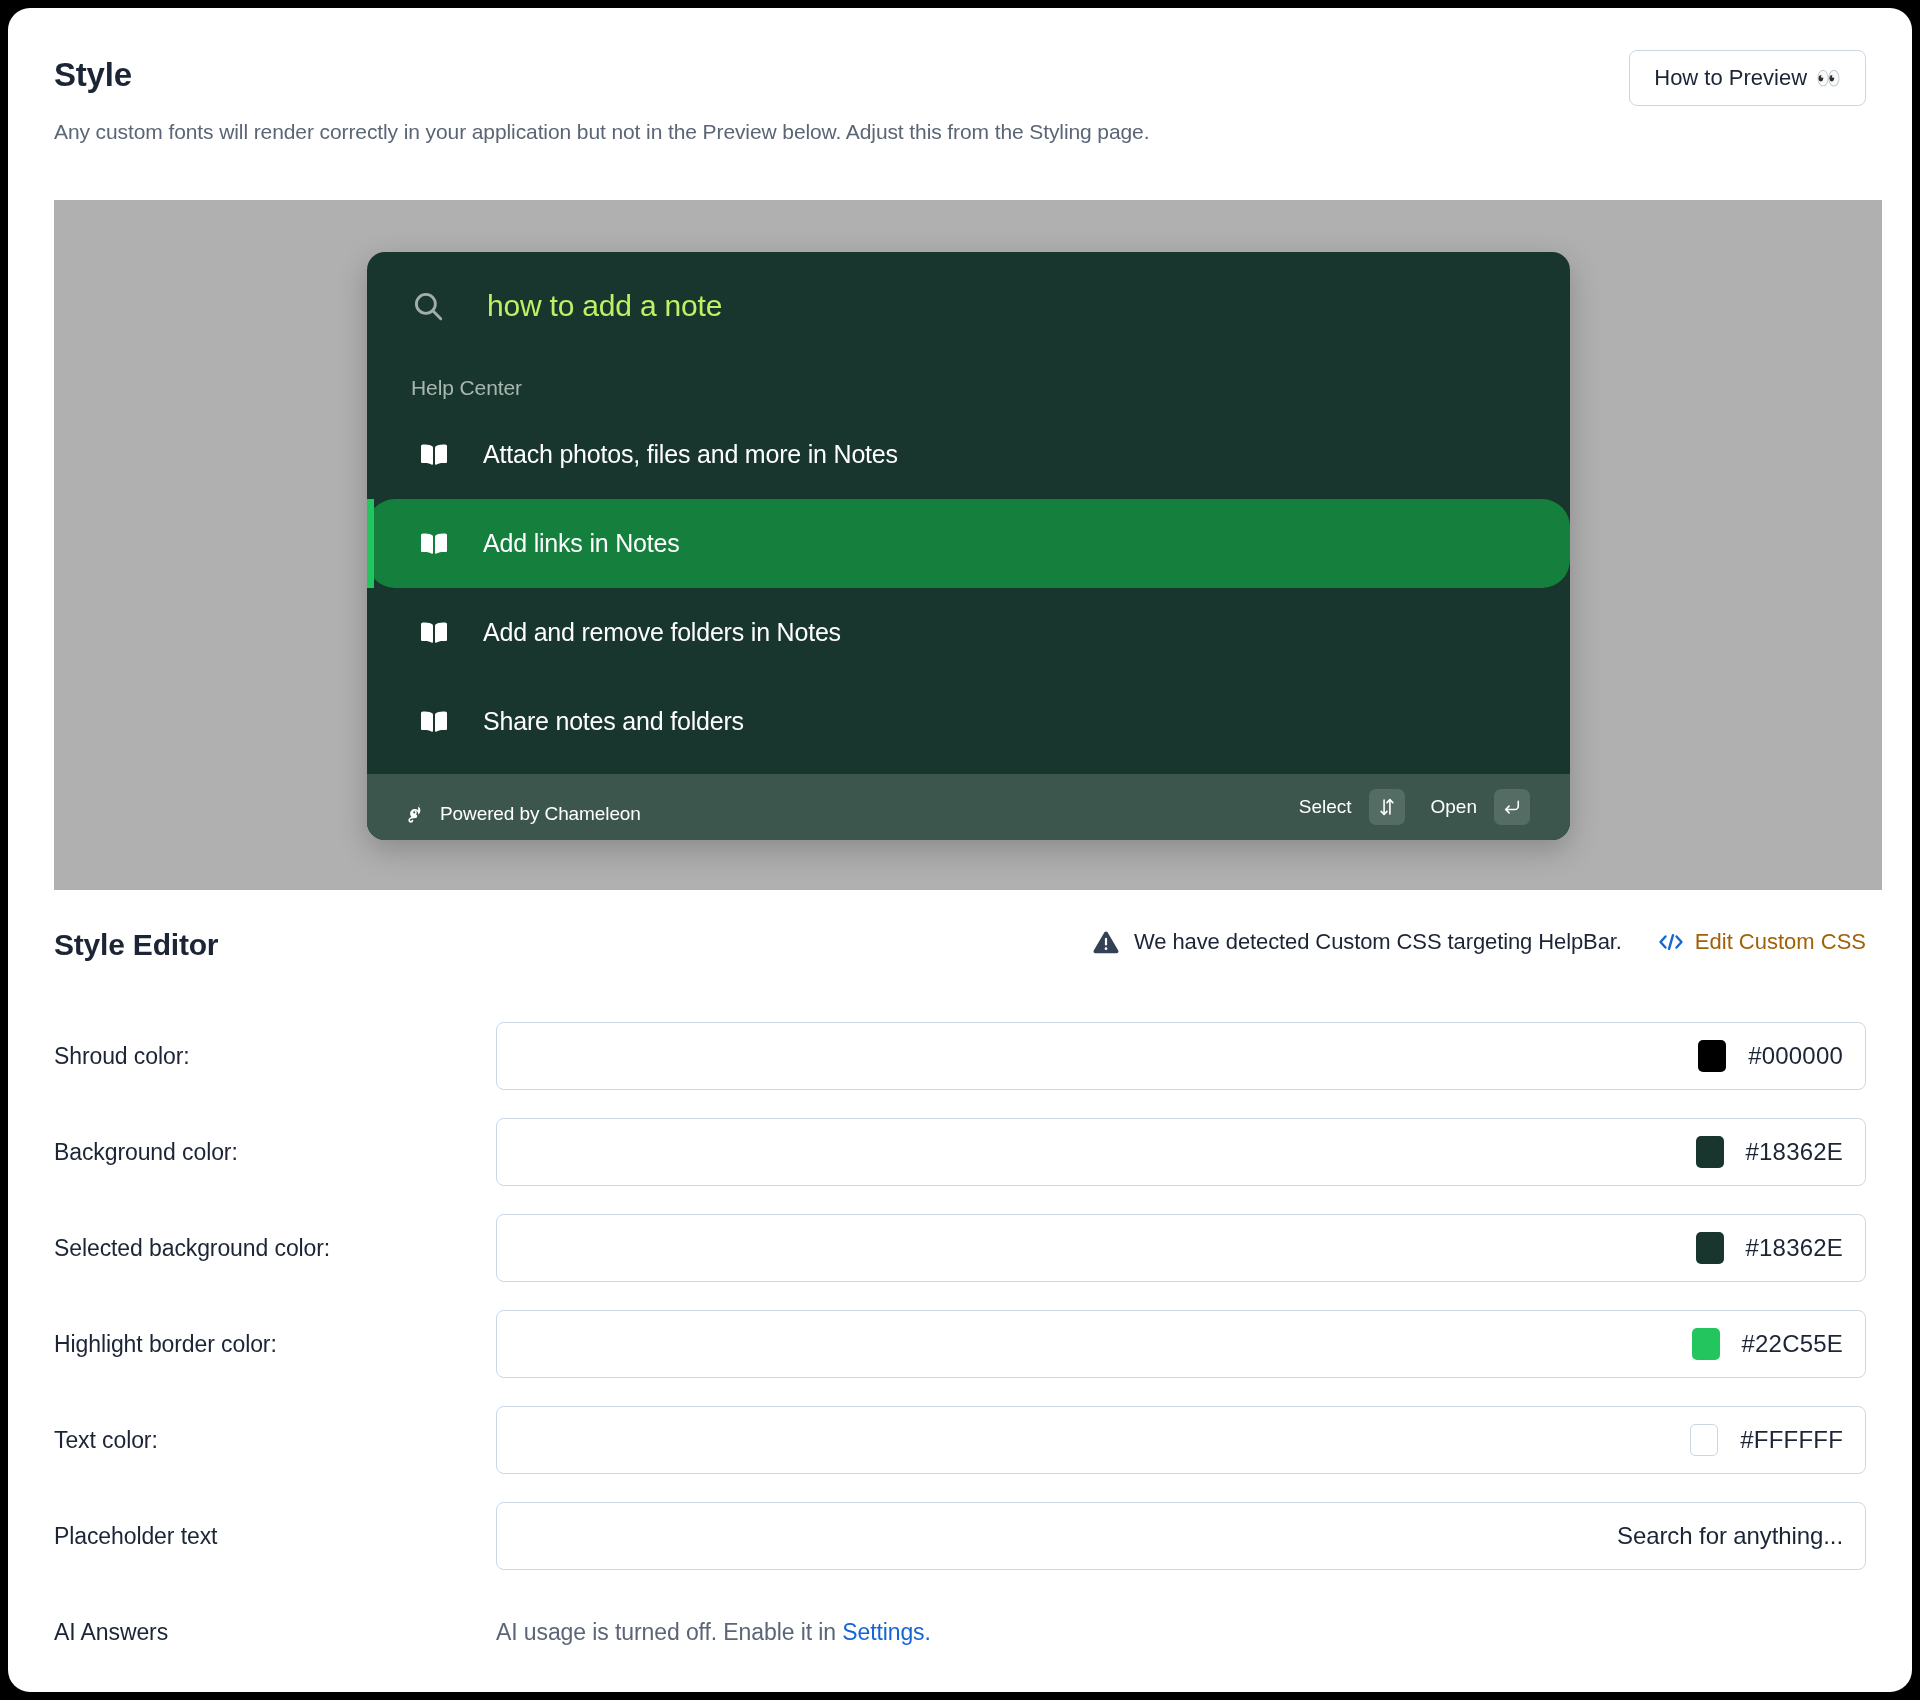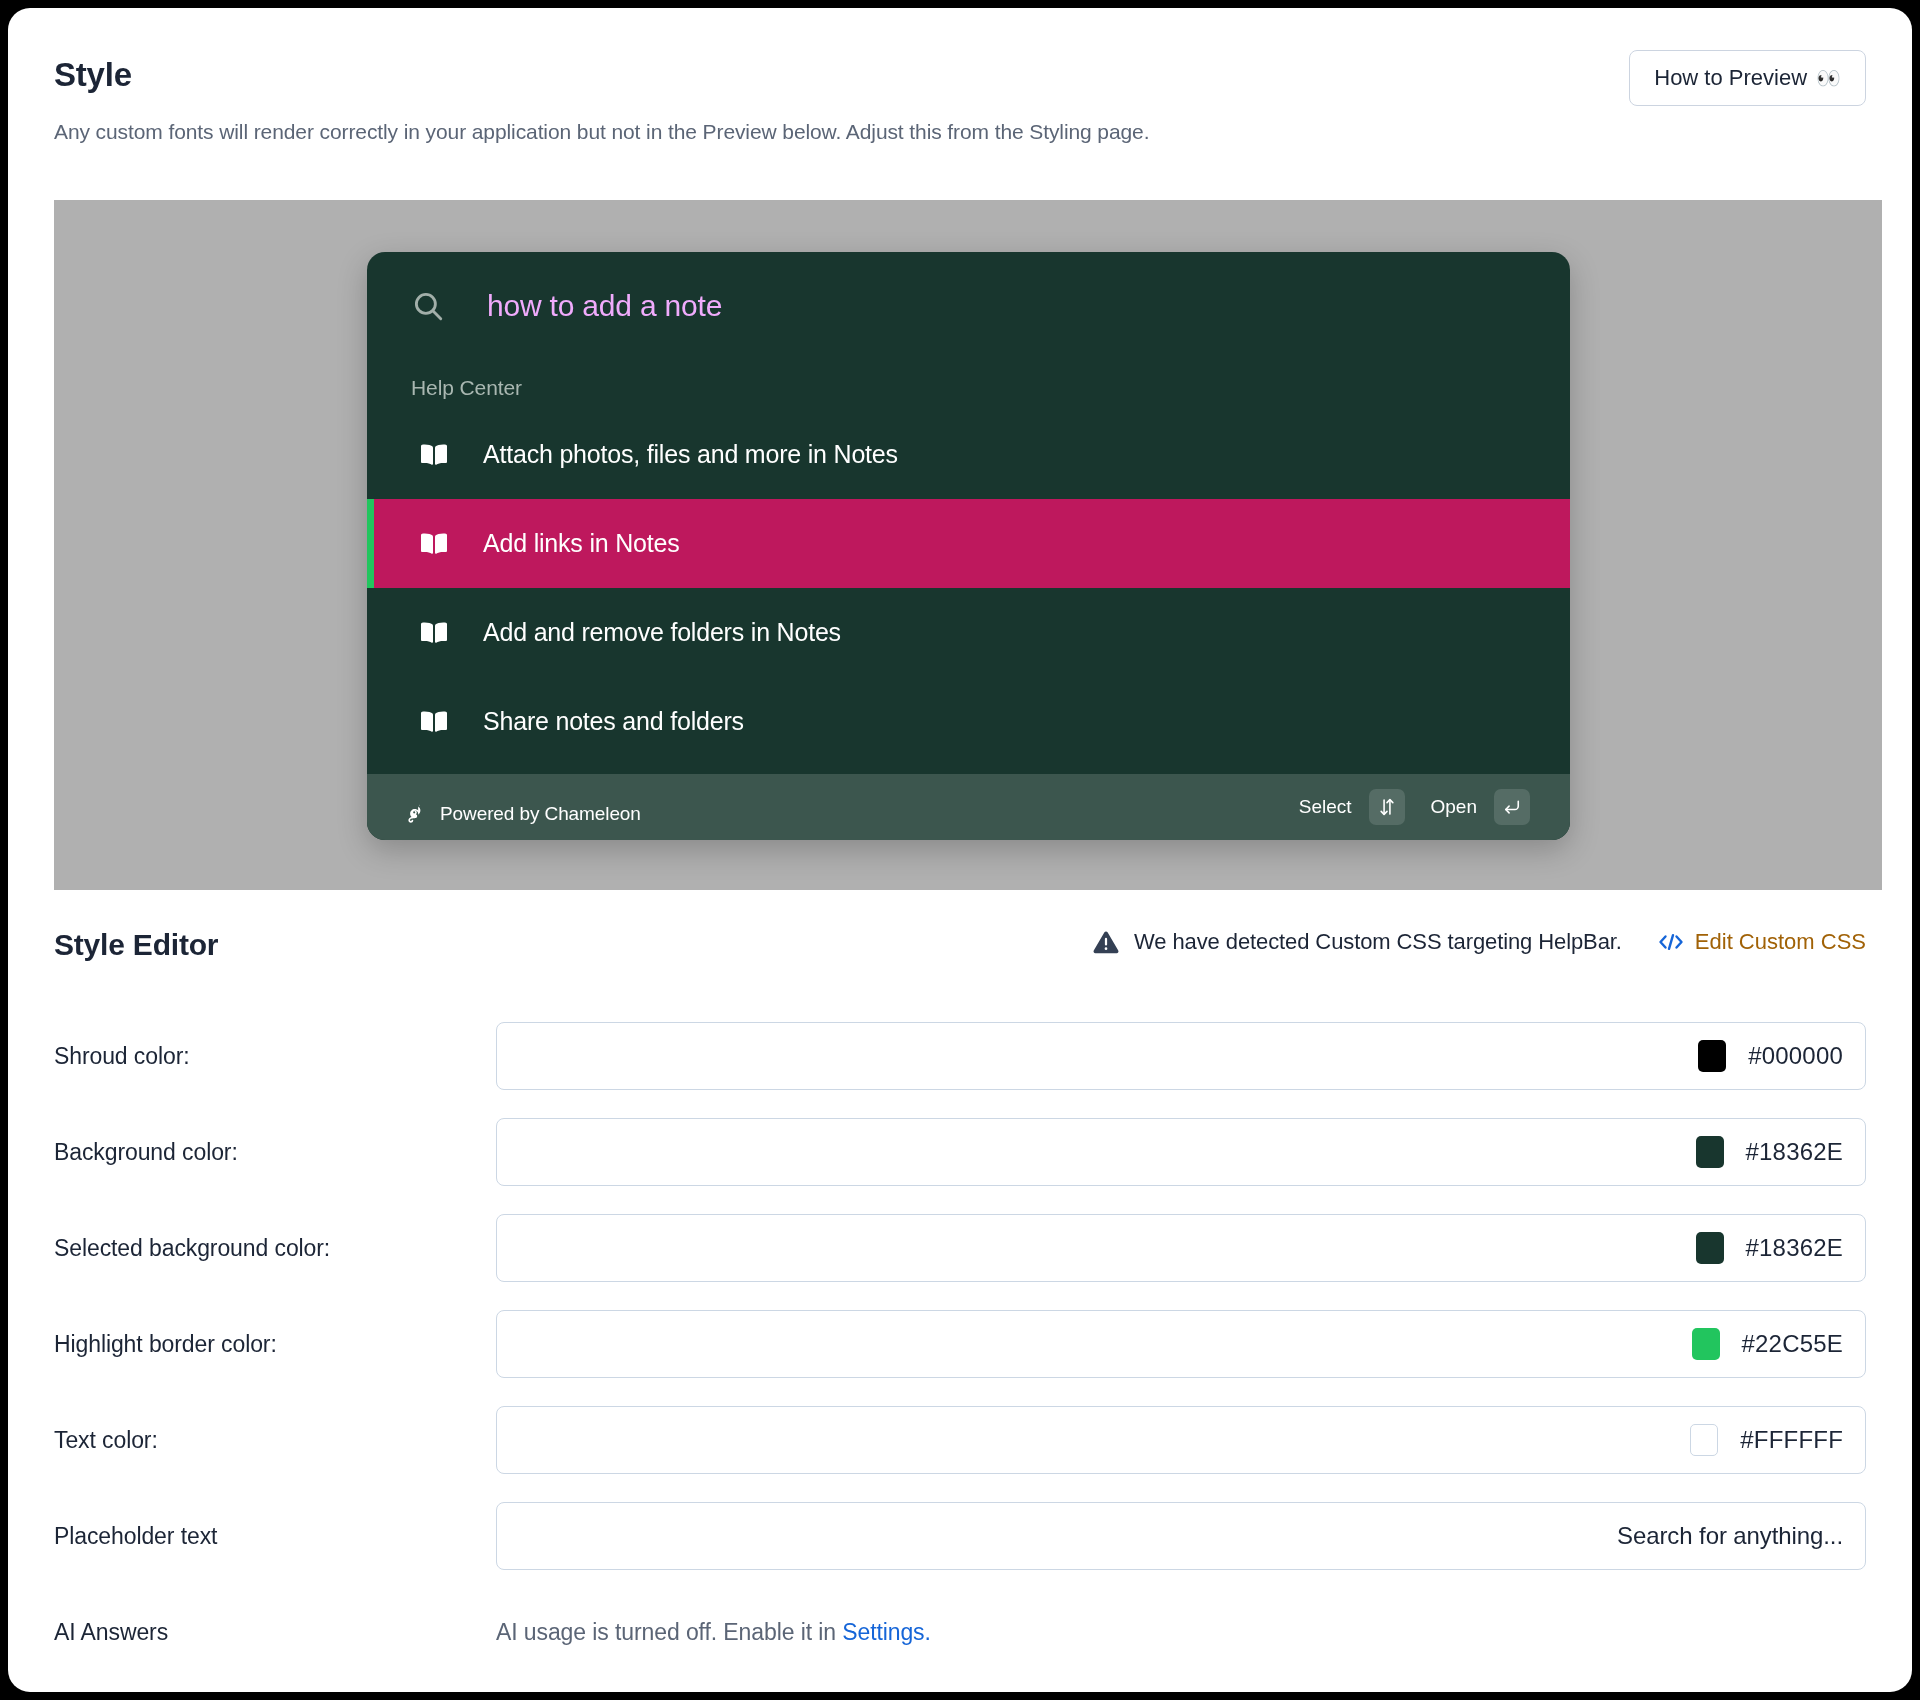--- a/index.html
+++ b/index.html
@@ -98,39 +98,39 @@
     gap: 0;
   }
   .hb-search-icon {
     width: 34px; height: 34px;
     flex: 0 0 34px;
     opacity: .72;
   }
   .hb-query {
     margin-left: 42px;
     font-size: 30px;
-    color: #f0abfc;
+    color: #bef264;
     letter-spacing: -0.2px;
   }
   .hb-group-label {
     padding: 16px 44px 10px 44px;
     font-size: 21px;
     color: #a9b7b1;
     letter-spacing: -0.1px;
   }
   .hb-list { padding-bottom: 8px; }
   .hb-item {
     position: relative;
     display: flex;
     align-items: center;
     height: 89px;
     padding-left: 52px;
     cursor: pointer;
   }
-  .hb-item.selected { background: #be185d; }
+  .hb-item.selected { background: #15803d; border-radius: 28px; }
   .hb-item.selected::before {
     content: "";
     position: absolute;
     left: 0; top: 0; bottom: 0;
     width: 7px;
     background: #22C55E;
   }
   .hb-item-icon {
     width: 30px; height: 30px;
     flex: 0 0 30px;

